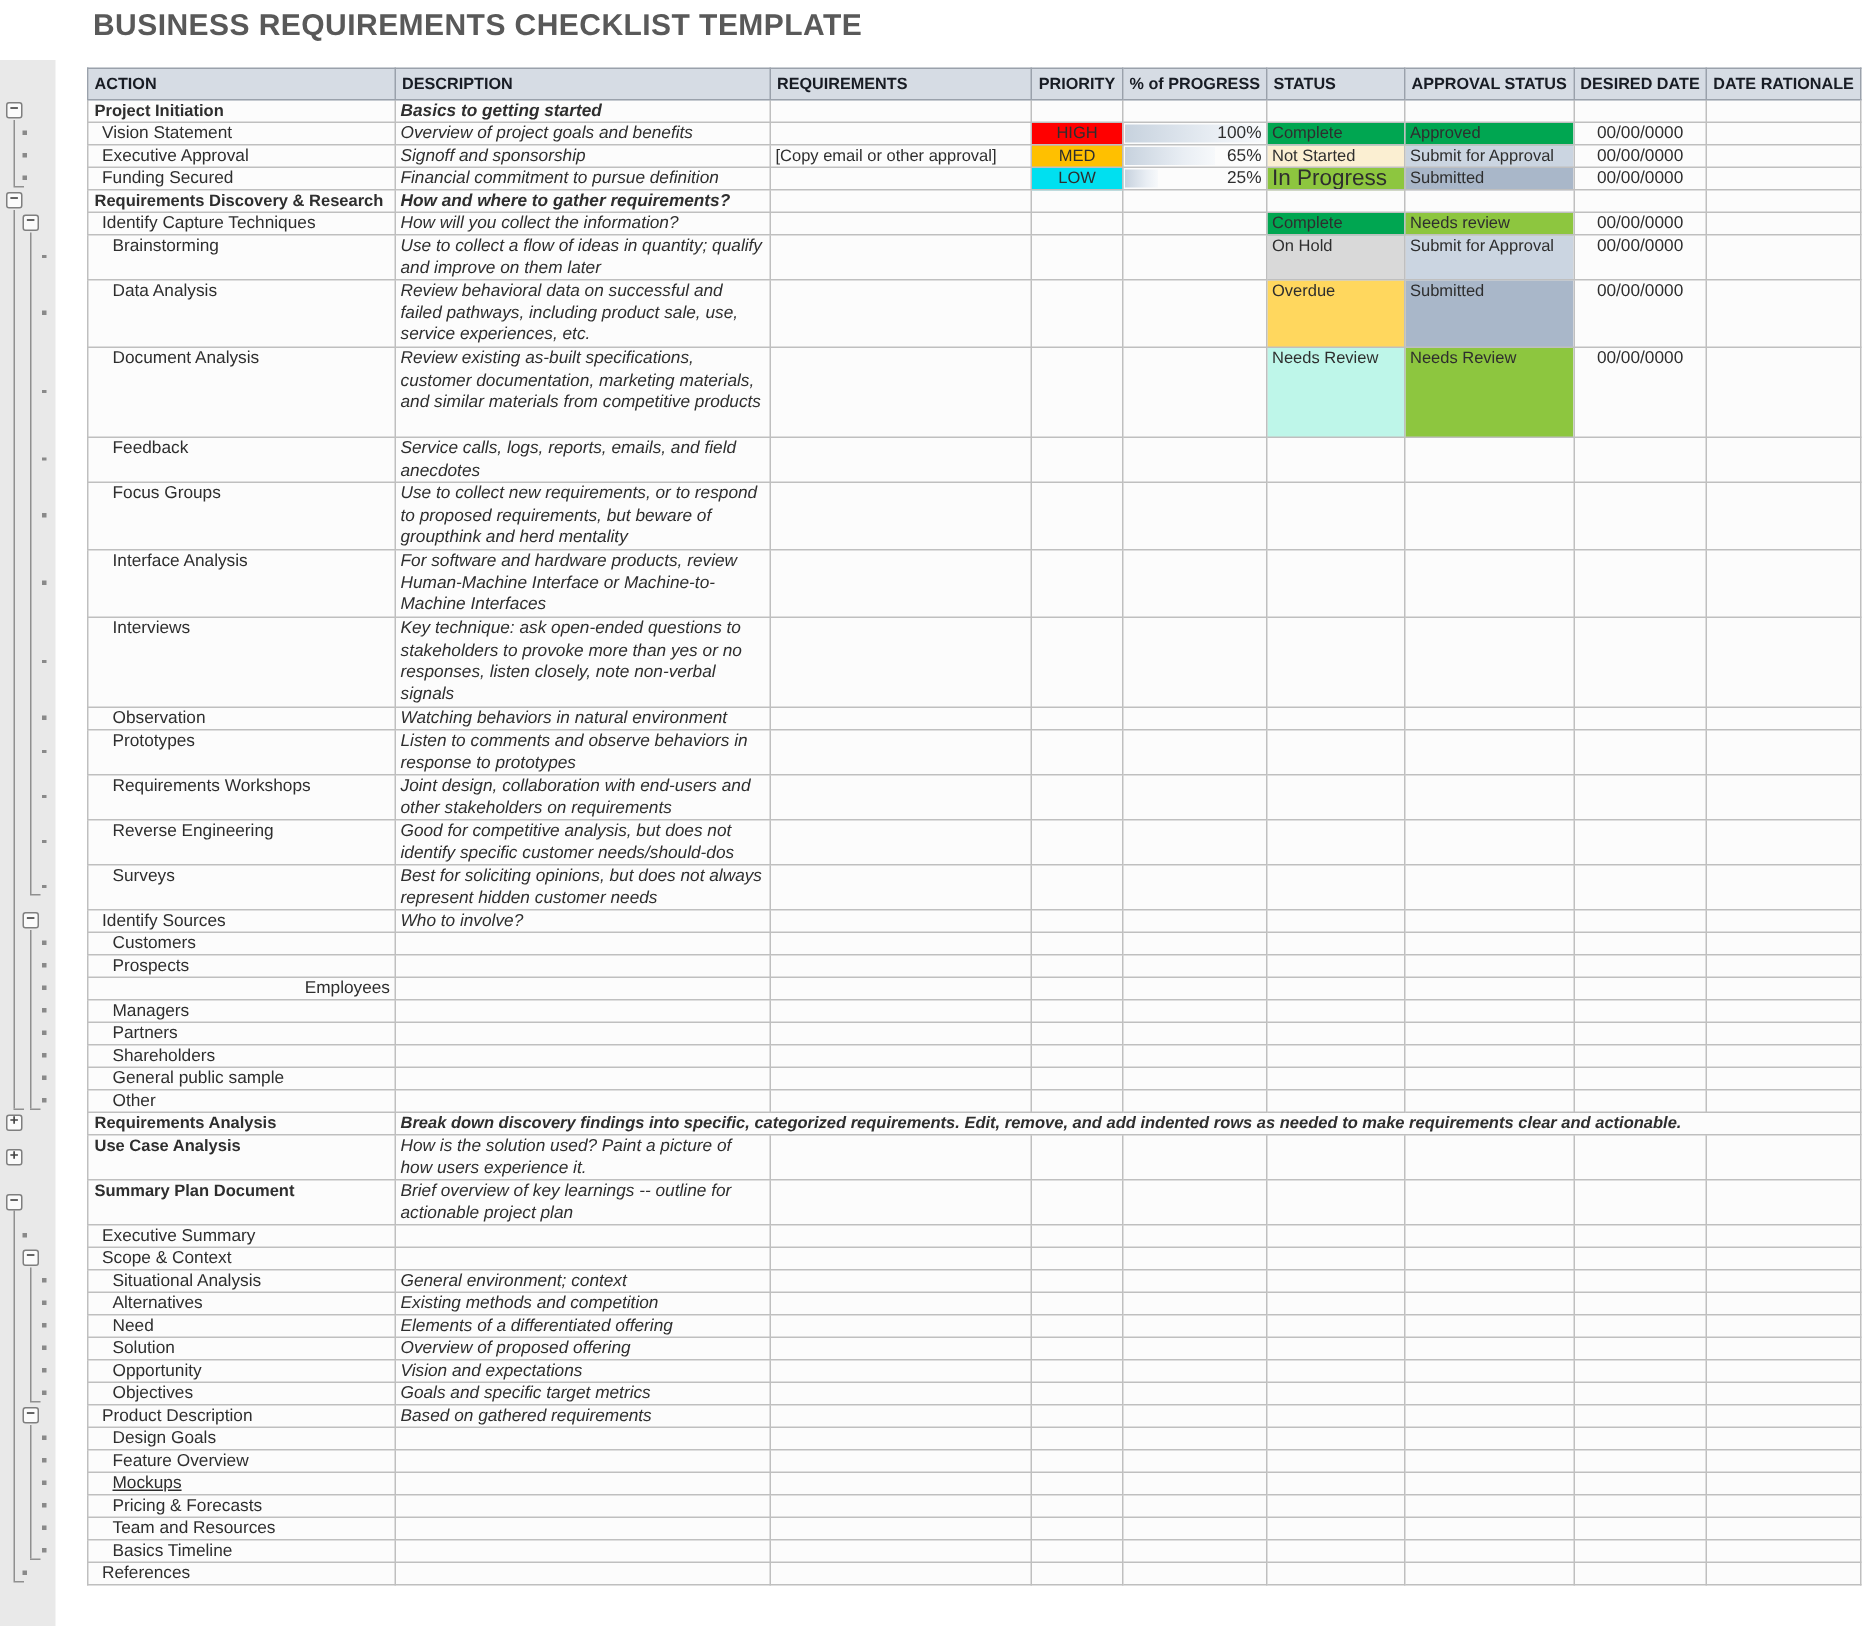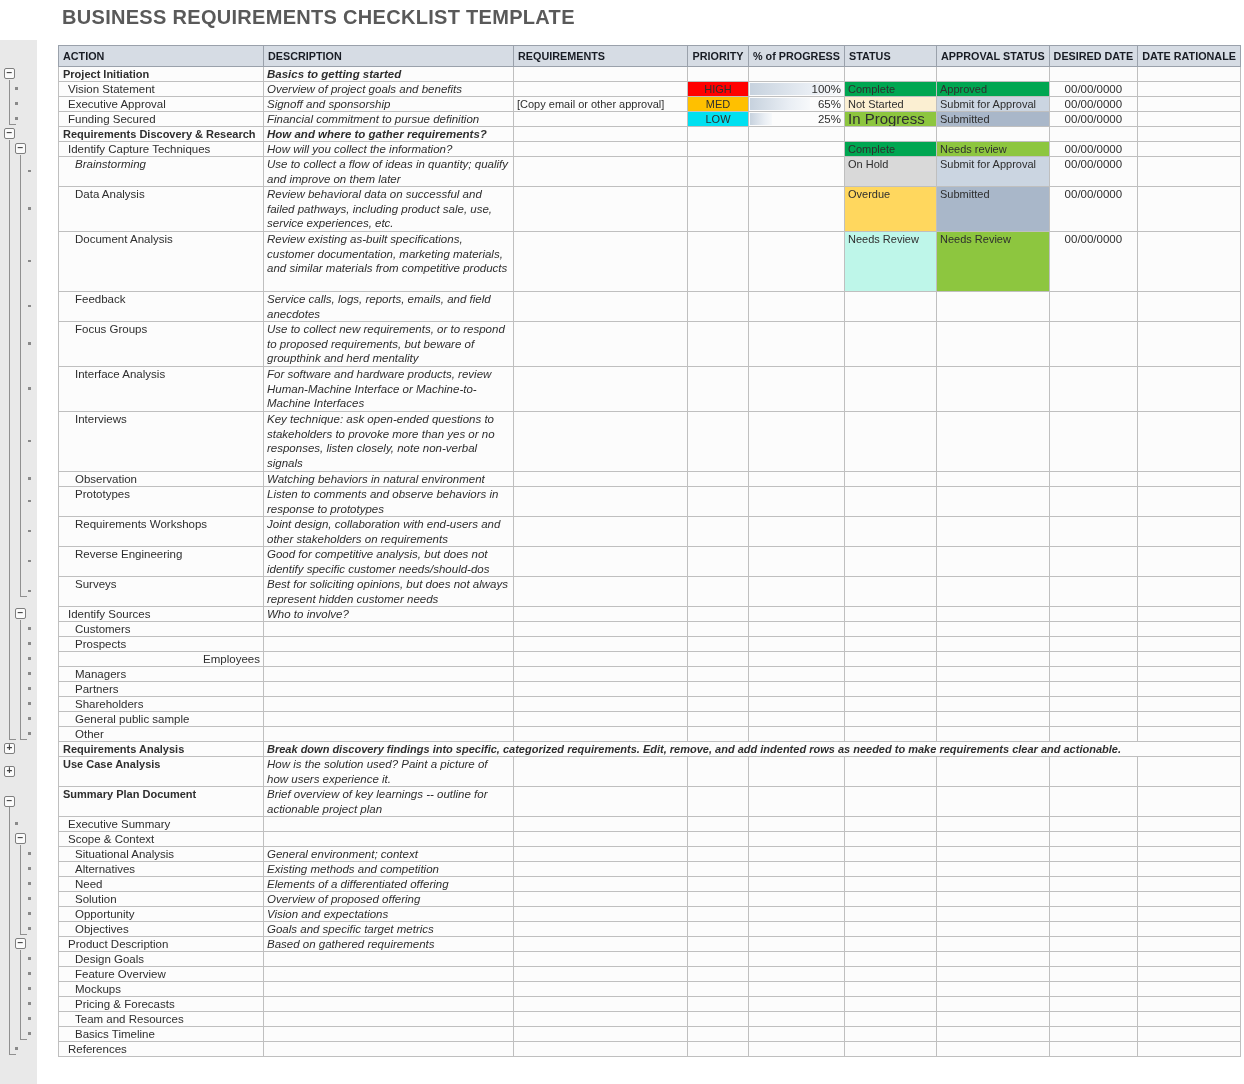--- a/index.html
+++ b/index.html
@@ -357,21 +357,21 @@
           </td>
           <td class="c-center">
             <div class="cin" style="height: 14px;">00/00/0000</div>
           </td>
           <td>
             <div class="cin" style="height: 14px;"></div>
           </td>
         </tr>
         <tr style="height: 30px;">
           <td>
-            <div class="cin" style="height: 29px; font-style: italic;">
+            <div class="cin" style="height: 29px;">
               <div class="a-in" style="padding-left: 13px;">Brainstorming</div>
             </div>
           </td>
           <td>
             <div class="cin" style="height: 29px;">
               <div class="d-in">Use to collect a flow of ideas in quantity; qualify and improve on them later</div>
             </div>
           </td>
           <td>
             <div class="cin" style="height: 29px;"></div>
@@ -1492,21 +1492,21 @@
           <td class="c-center">
             <div class="cin" style="height: 14px;"></div>
           </td>
           <td>
             <div class="cin" style="height: 14px;"></div>
           </td>
         </tr>
         <tr style="height: 15px;">
           <td>
             <div class="cin" style="height: 14px;">
-              <div class="a-in" style="padding-left: 13px;">Mockups</div>
+              <div class="a-in" style="padding-left: 13px; text-decoration: underline;">Mockups</div>
             </div>
           </td>
           <td>
             <div class="cin" style="height: 14px;">
               <div class="d-in"></div>
             </div>
           </td>
           <td>
             <div class="cin" style="height: 14px;"></div>
           </td>

